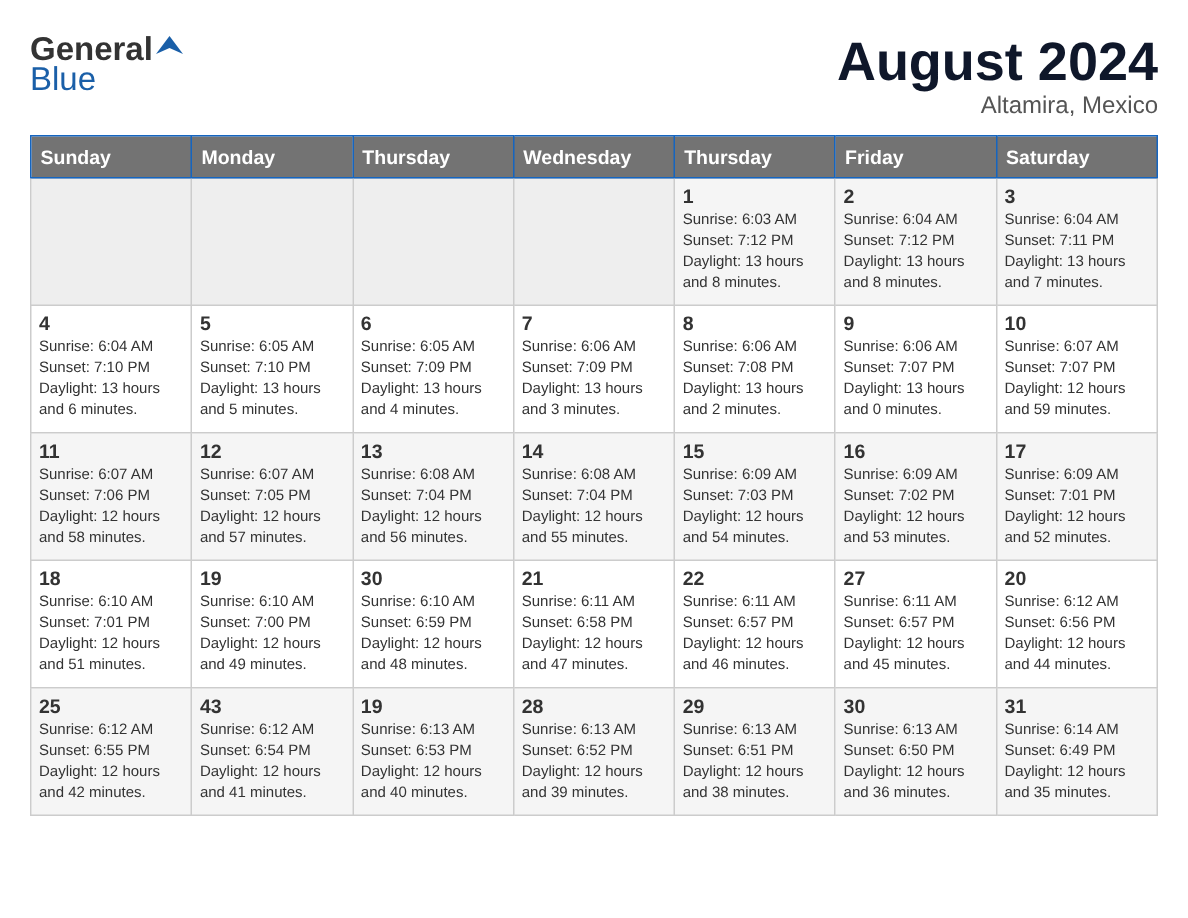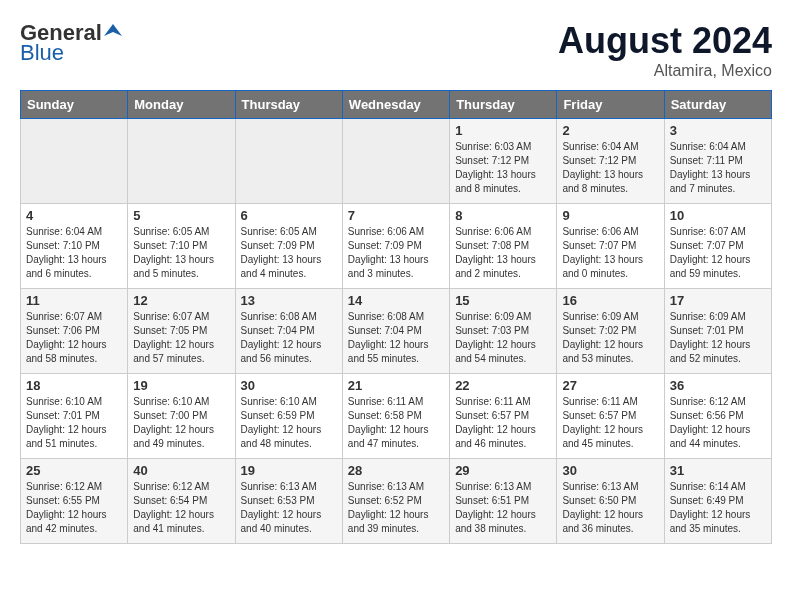--- a/index.html
+++ b/index.html
@@ -209,31 +209,31 @@
         </td>
         <td>
           <div class="day-num">22</div>
           <div class="day-info">Sunrise: 6:11 AM<br>Sunset: 6:57 PM<br>Daylight: 12 hours and 46 minutes.</div>
         </td>
         <td>
           <div class="day-num">27</div>
           <div class="day-info">Sunrise: 6:11 AM<br>Sunset: 6:57 PM<br>Daylight: 12 hours and 45 minutes.</div>
         </td>
         <td>
-          <div class="day-num">36</div>
+          <div class="day-num">20</div>
           <div class="day-info">Sunrise: 6:12 AM<br>Sunset: 6:56 PM<br>Daylight: 12 hours and 44 minutes.</div>
         </td>
       </tr>
       <tr class="row-bg-light">
         <td>
           <div class="day-num">25</div>
           <div class="day-info">Sunrise: 6:12 AM<br>Sunset: 6:55 PM<br>Daylight: 12 hours and 42 minutes.</div>
         </td>
         <td>
-          <div class="day-num">40</div>
+          <div class="day-num">43</div>
           <div class="day-info">Sunrise: 6:12 AM<br>Sunset: 6:54 PM<br>Daylight: 12 hours and 41 minutes.</div>
         </td>
         <td>
           <div class="day-num">19</div>
           <div class="day-info">Sunrise: 6:13 AM<br>Sunset: 6:53 PM<br>Daylight: 12 hours and 40 minutes.</div>
         </td>
         <td>
           <div class="day-num">28</div>
           <div class="day-info">Sunrise: 6:13 AM<br>Sunset: 6:52 PM<br>Daylight: 12 hours and 39 minutes.</div>
         </td>

